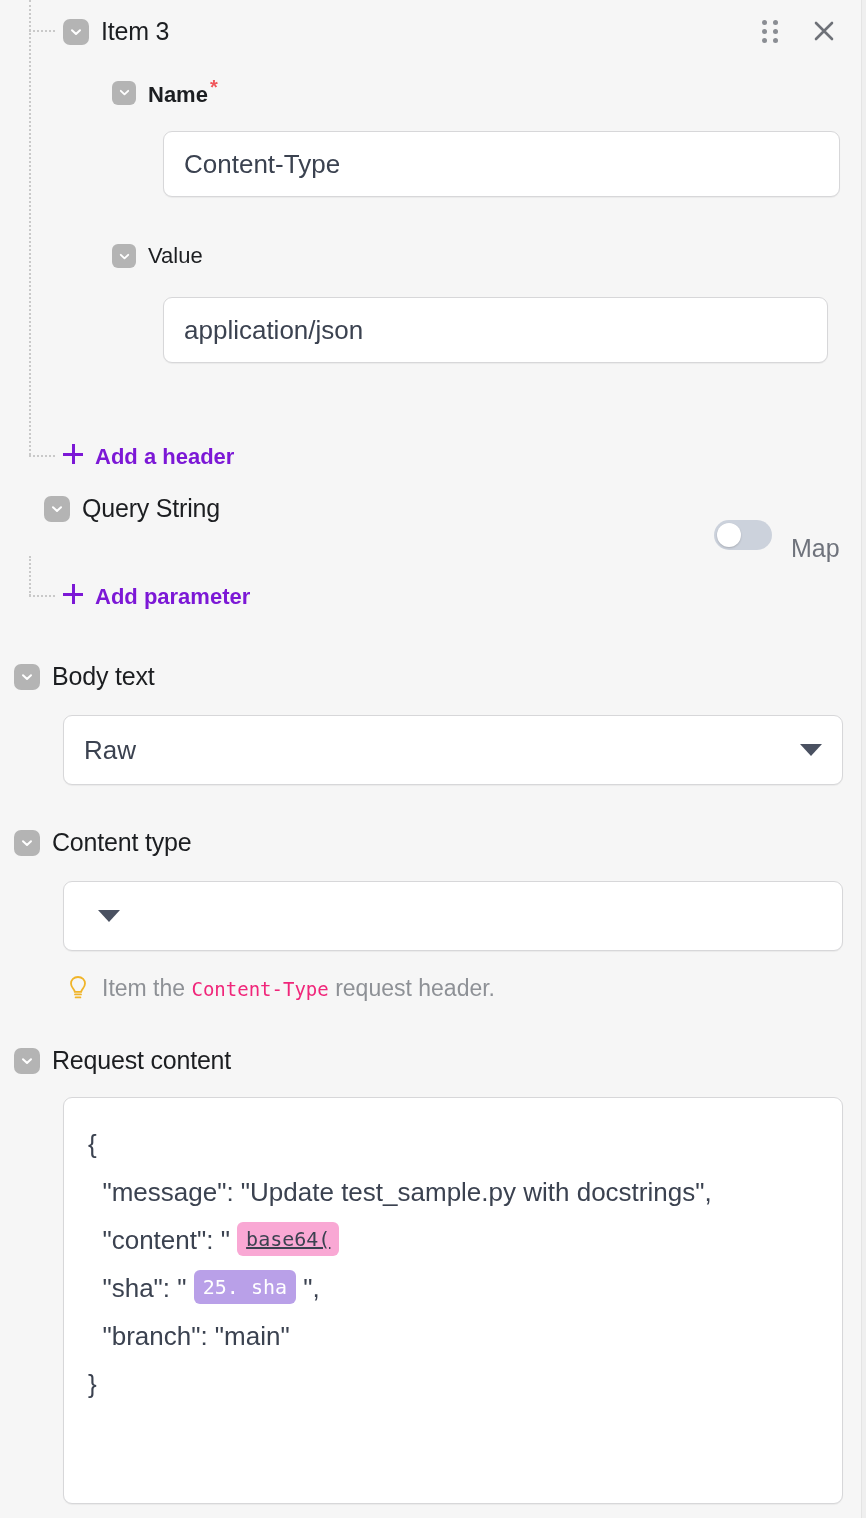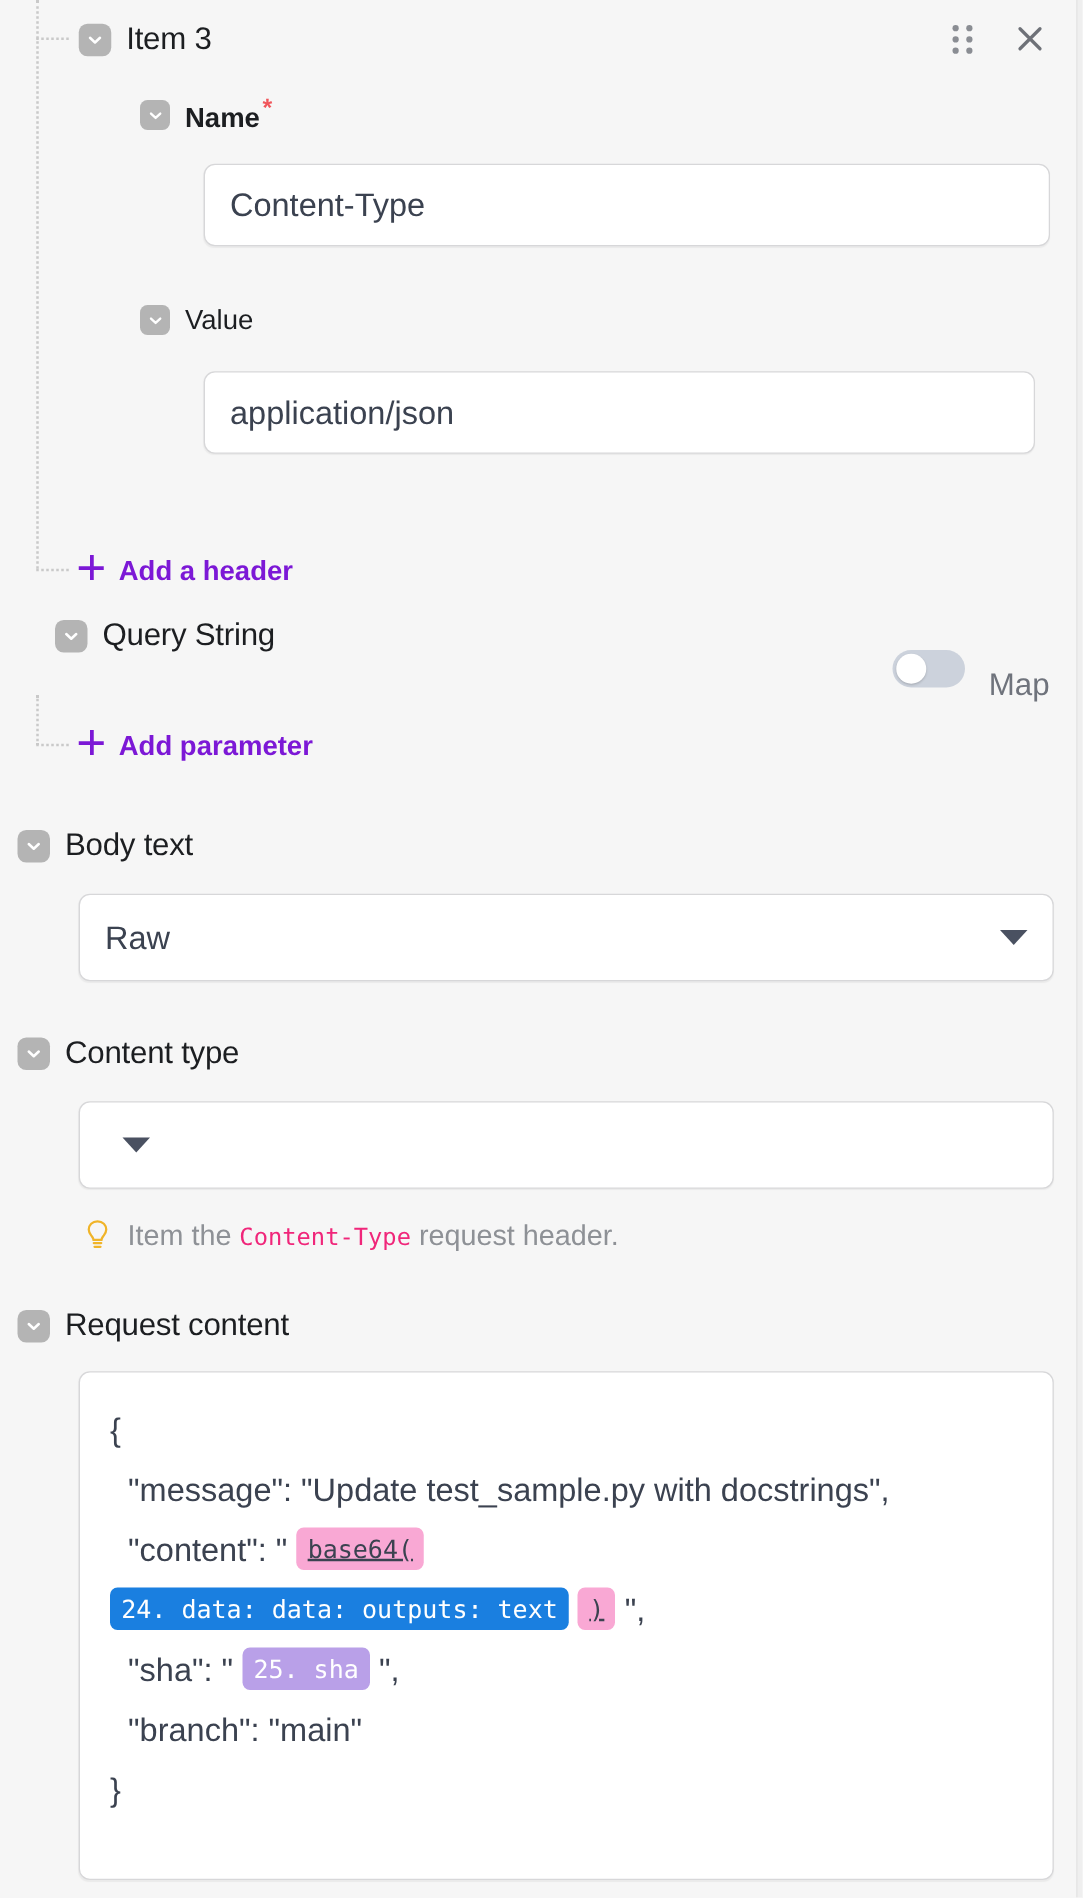--- a/index.html
+++ b/index.html
@@ -361,19 +361,18 @@
         <path d="M3 5.2 L7 9 L11 5.2" stroke="#ffffff" stroke-width="2" fill="none" stroke-linecap="round" stroke-linejoin="round"></path>
       </svg>
   </span>
   <span class="lbl-lg">Request content</span>
 </div>
 
 <div class="code-box" style="left:63px; top:1097px; width:780px; height:407px;">
   <div class="code-line">{</div>
   <div class="code-line">  "message": "Update test_sample.py with docstrings",</div>
   <div class="code-line"><span>  "content": " </span><span class="chip gray">base64(</span></div>
-  <div class="code-line"><span class="chip blue">24. data: data: outputs: text</span> <span class="chip gray">)</span><span> ",</span></div>
   <div class="code-line"><span>  "sha": " </span><span class="chip purple">25. sha</span><span> ",</span></div>
   <div class="code-line">  "branch": "main"</div>
   <div class="code-line">}</div>
 </div>
 
 <div class="scroll-track"></div>
 
 </body></html>

